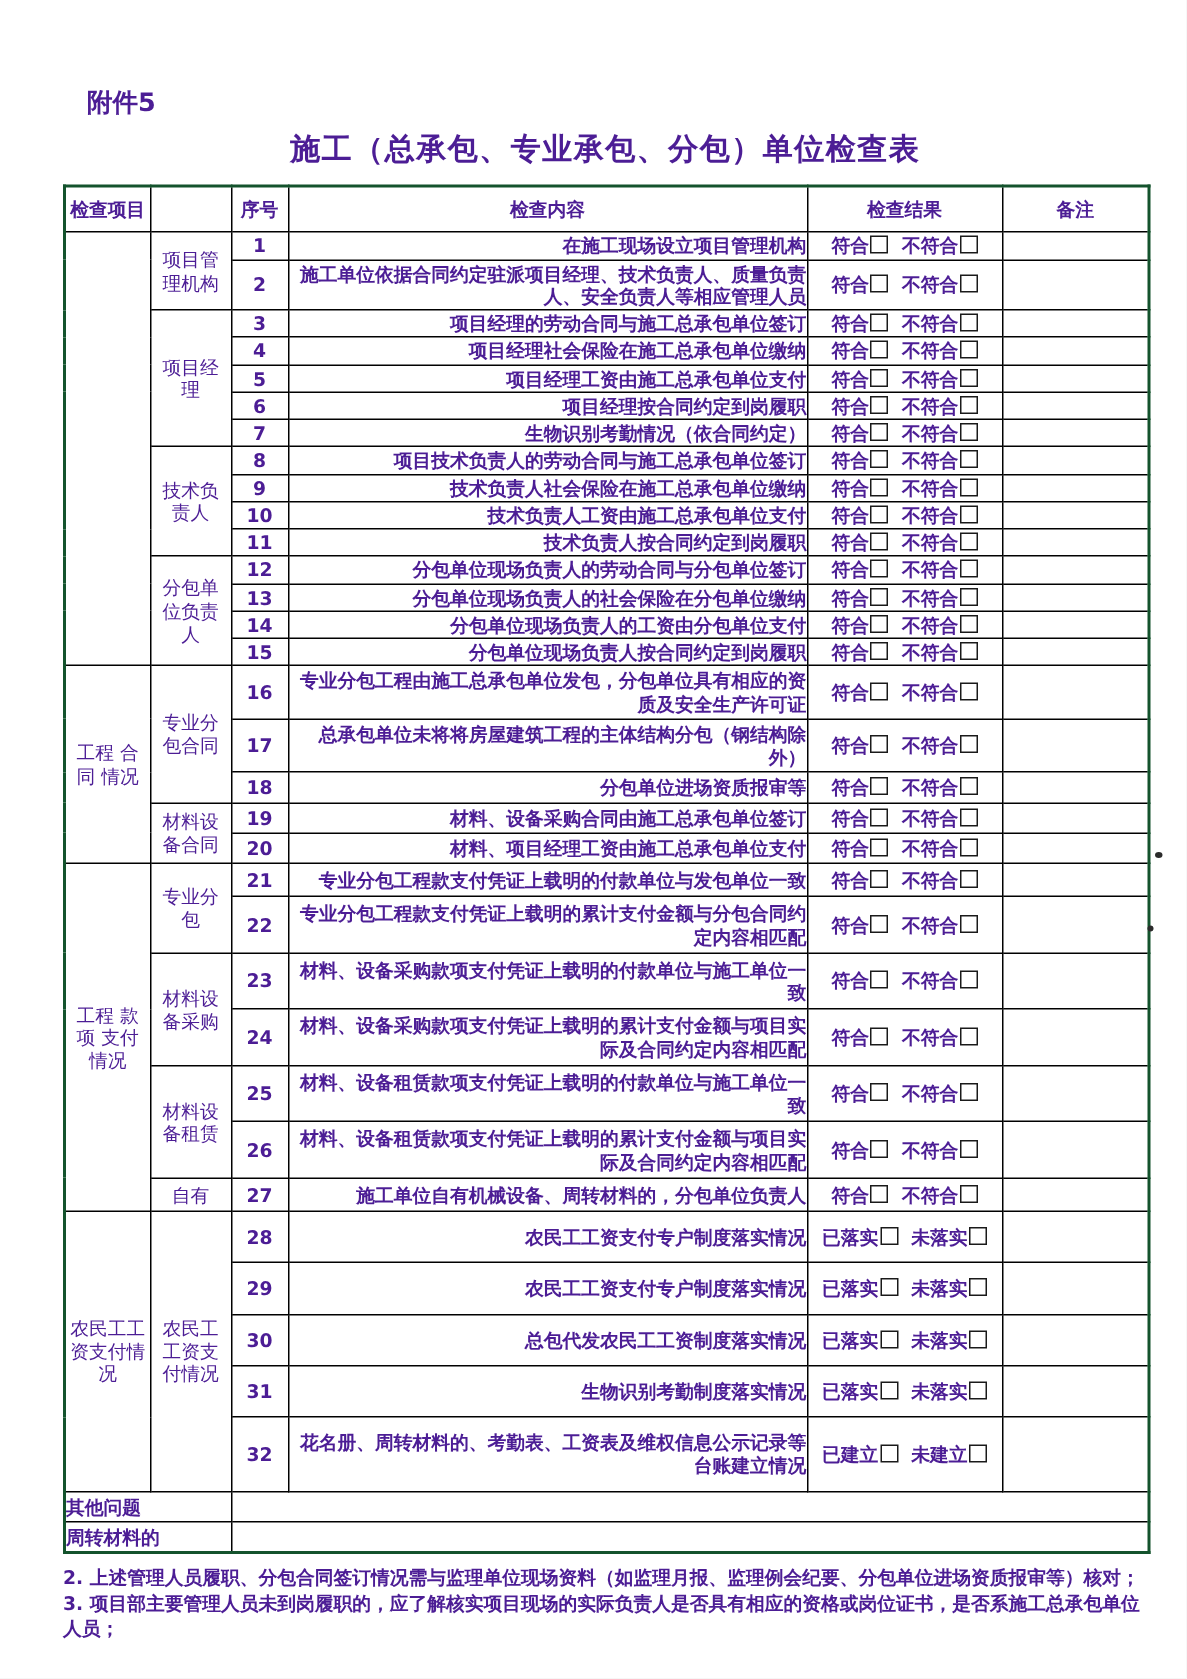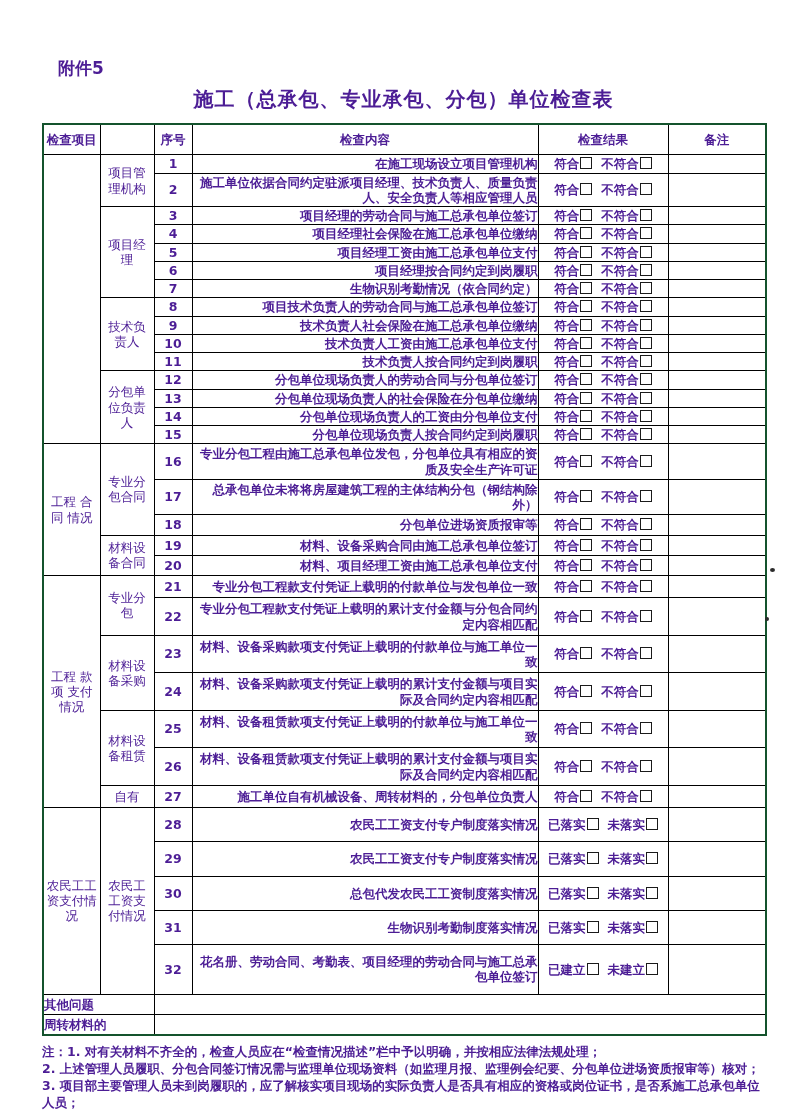--- a/index.html
+++ b/index.html
@@ -286,37 +286,36 @@
           <td class="remark-cell"></td>
         </tr>
         <tr class="s3">
           <td class="no-cell">31</td>
           <td class="content-cell">生物识别考勤制度落实情况</td>
           <td class="result-cell"><span class="opt"><span>已落实</span><span class="cb"></span></span><span class="opt"><span>未落实</span><span class="cb"></span></span></td>
           <td class="remark-cell"></td>
         </tr>
         <tr class="s3">
           <td class="no-cell">32</td>
-          <td class="content-cell">花名册、劳动合同、考勤表、项目经理的劳动合同与施工总承包单位签订</td>
+          <td class="content-cell">花名册、周转材料的、考勤表、工资表及维权信息公示记录等台账建立情况</td>
           <td class="result-cell"><span class="opt"><span>已建立</span><span class="cb"></span></span><span class="opt"><span>未建立</span><span class="cb"></span></span></td>
           <td class="remark-cell"></td>
         </tr>
         <tr>
           <td class="bottom-label" colspan="2">其他问题</td>
           <td class="bottom-value" colspan="4"></td>
         </tr>
         <tr>
           <td class="bottom-label" colspan="2">周转材料的</td>
           <td class="bottom-value" colspan="4"></td>
         </tr>
       </tbody>
   </table>
 
   <div class="notes">
-    <div>注：1. 对有关材料不齐全的，检查人员应在“检查情况描述”栏中予以明确，并按相应法律法规处理；</div>
     <div>2. 上述管理人员履职、分包合同签订情况需与监理单位现场资料（如监理月报、监理例会纪要、分包单位进场资质报审等）核对；</div>
     <div>3. 项目部主要管理人员未到岗履职的，应了解核实项目现场的实际负责人是否具有相应的资格或岗位证书，是否系施工总承包单位人员；</div>
 
   </div>
 
   <div class="speck speck1"></div>
   <div class="speck speck2"></div>
 </div>
 
 </body></html>

